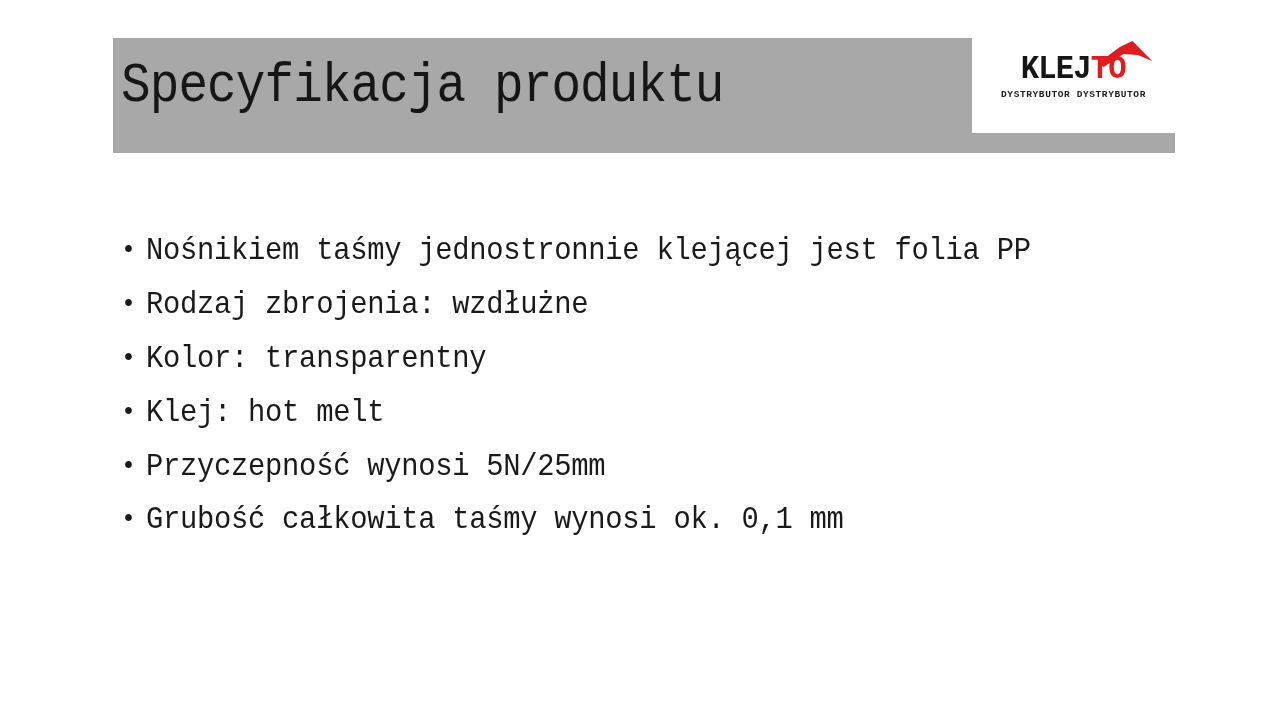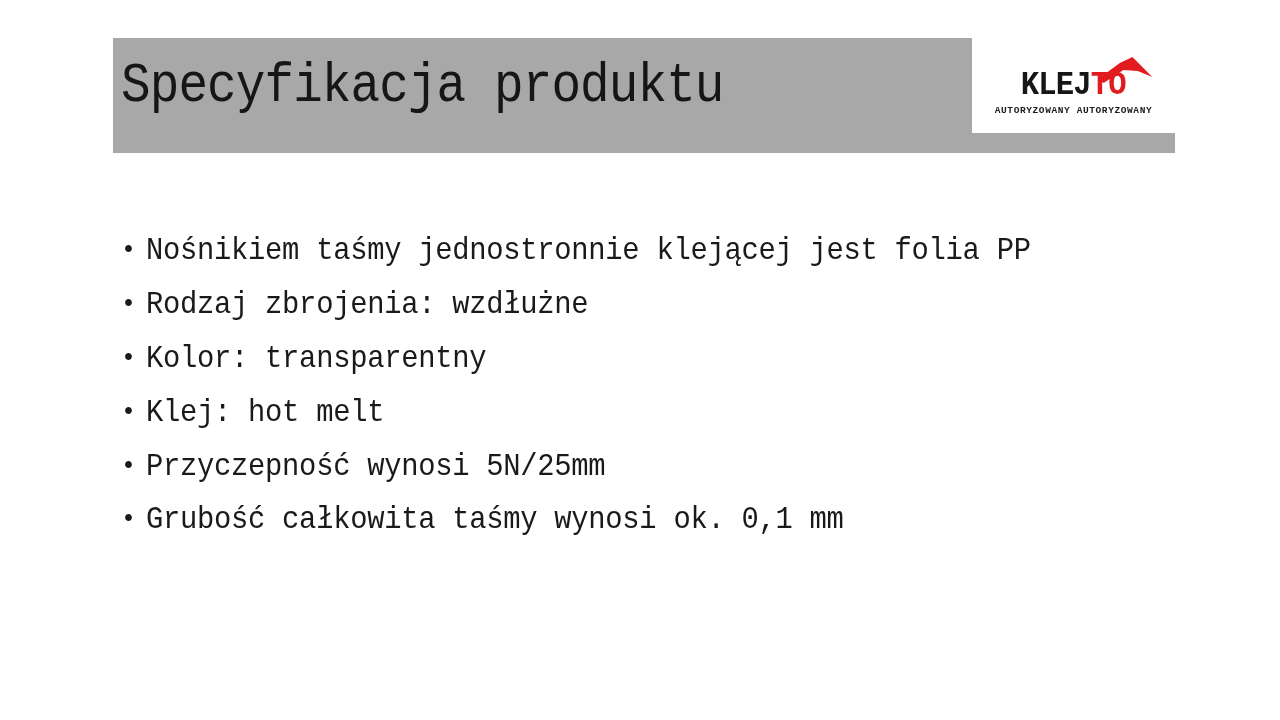--- a/index.html
+++ b/index.html
@@ -41,21 +41,21 @@
     position: absolute;
     left: 972px;
     top: 28px;
     width: 203px;
     height: 105px;
     background: #ffffff;
     display: flex;
     flex-direction: column;
     align-items: center;
     justify-content: flex-end;
-    padding-bottom: 17px;
+    padding-bottom: 33px;
     box-sizing: border-box;
   }
   .logo-brand {
     position: relative;
     font-size: 34px;
     font-weight: 900;
     letter-spacing: -1px;
     line-height: 1;
     color: #161616;
     white-space: nowrap;
@@ -119,21 +119,21 @@
 
   <h1 class="slide-title">Specyfikacja produktu</h1>
 
   <div class="logo-box">
     <div class="logo-brand">
       <span>KLEJ</span><span class="red">TO</span>
       <svg class="logo-swoosh" viewBox="0 0 64 28">
         <polygon points="2,24 26,8 40,2 62,22 46,16 30,15 8,28" fill="#e21b1f"></polygon>
       </svg>
     </div>
-    <div class="logo-subtitle">AUTORYZOWANY AUTORYZOWANY</div>
+    <div class="logo-subtitle">DYSTRYBUTOR DYSTRYBUTOR</div>
   </div>
 
   <ul class="bullet-list">
     <li class="bullet-item">
       <span class="bullet-marker">•</span>
       <span class="bullet-text">Nośnikiem taśmy jednostronnie klejącej jest folia PP</span>
     </li>
     <li class="bullet-item">
       <span class="bullet-marker">•</span>
       <span class="bullet-text">Rodzaj zbrojenia: wzdłużne</span>

